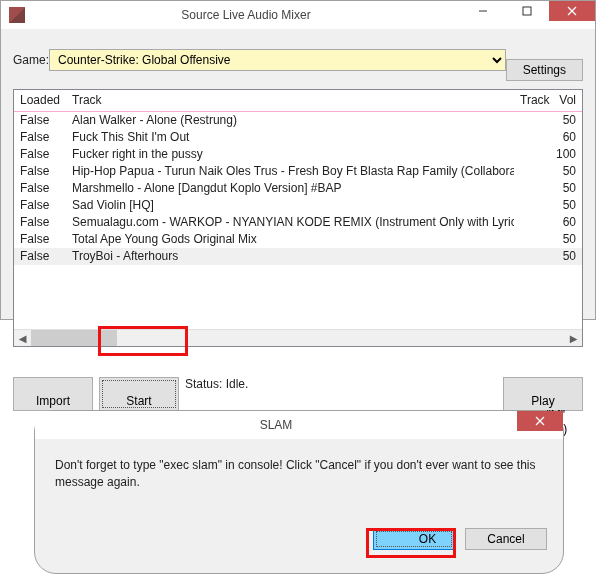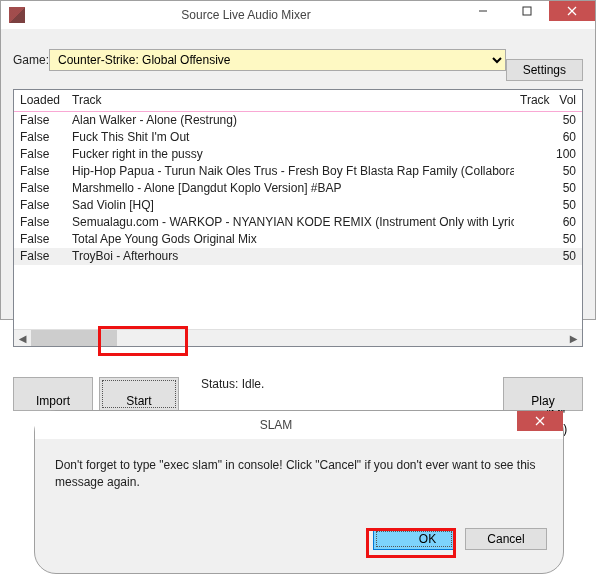--- a/index.html
+++ b/index.html
@@ -36,21 +36,21 @@
 .lrow .col { padding: 0 6px; white-space: nowrap; overflow: hidden; }
 .lrow.sel { background: #f0f0f0; }
 
 .hscroll { position: absolute; bottom: 0; left: 0; right: 0; height: 17px; background: #f0f0f0; display: flex; align-items: stretch; border-top: 1px solid #e0e0e0; }
 .hscroll .arrow { width: 17px; display: flex; align-items: center; justify-content: center; color: #606060; font-size: 10px; }
 .hscroll .track { flex: 1; position: relative; }
 .hscroll .thumb { position: absolute; left: 0; top: 0; bottom: 0; width: 86px; background: #cdcdcd; }
 
 .btnrow { display: flex; align-items: center; gap: 6px; }
 .btnrow .btn { width: 80px; padding: 16px; }
-.status { font-size: 12px; color: #222; margin-left: 16px; }
+.status { font-size: 12px; color: #222; margin-left: 0; }
 .spacer { flex: 1; }
 .playkey { width: 158px; }
 
 .highlight { position: absolute; border: 3px solid #e11; pointer-events: none; }
 .hl-start { left: 98px; top: 326px; width: 90px; height: 30px; }
 .hl-ok { left: 366px; top: 528px; width: 90px; height: 30px; }
 
 .dlg-win .titlebar { background: #fff; }
 .dlg-win .titlebar .title { text-align: center; font-size: 12px; }
 .dlg-body { padding: 18px 20px 12px 20px; font-size: 12px; color: #222; line-height: 1.45; }

